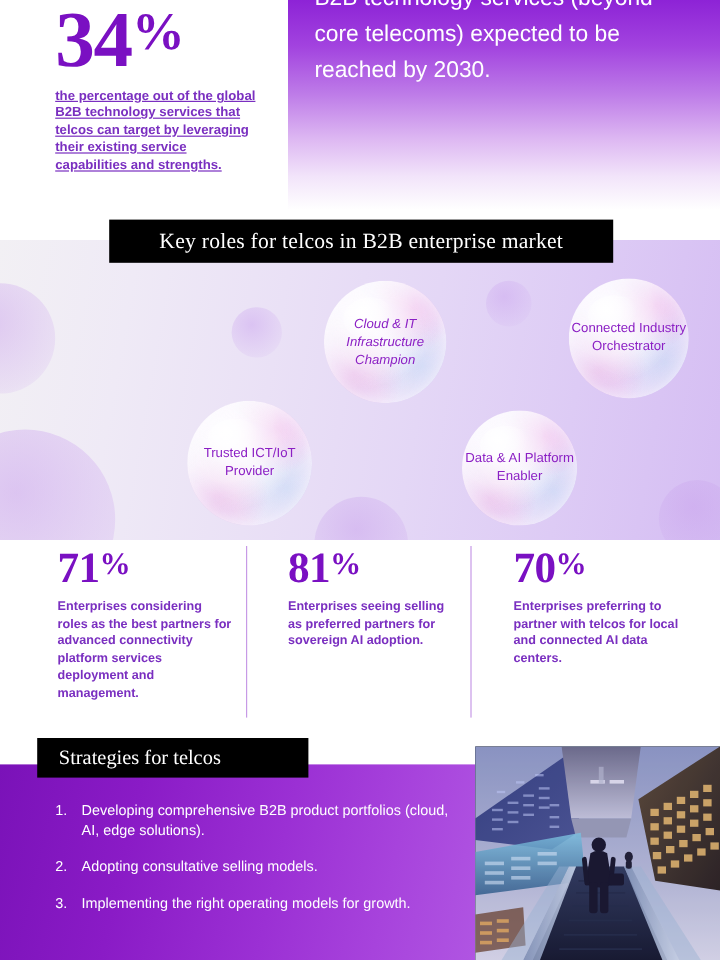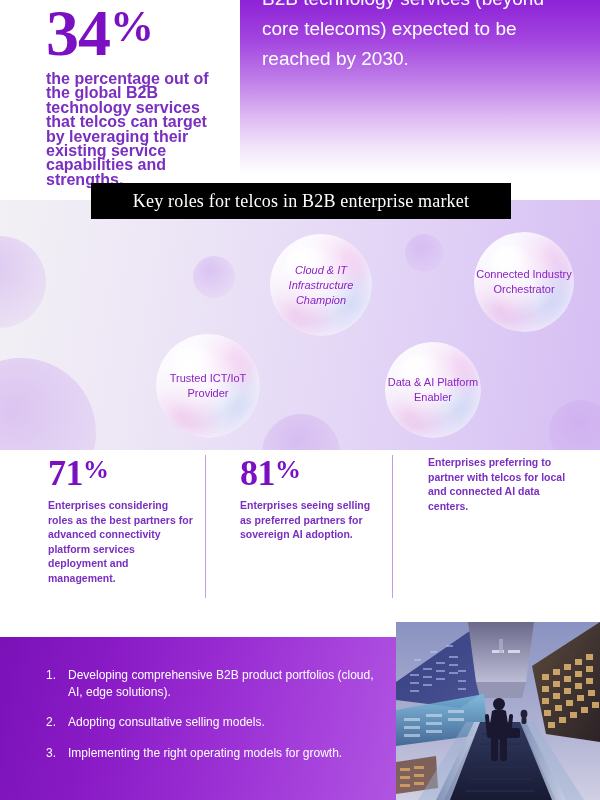--- a/index.html
+++ b/index.html
@@ -20,25 +20,26 @@
     font-family:"Liberation Serif", serif;
     font-weight:700;
     font-size:66px;
     line-height:70px;
     color:#7a10c2;
     letter-spacing:-1px;
   }
   .stat34 .pct{font-size:44px;vertical-align:14px;}
   .stat34-desc{
     margin-top:4px;
-    font-size:16px;
+    font-size:11px;
     line-height:14.4px;
     color:#7a2fc0;
     font-weight:600;
     width:170px;
+    text-decoration:underline;
   }
 
   .gradient-panel{
     position:absolute;left:240px;top:0;width:360px;height:175px;
     background:linear-gradient(180deg,#8e26d8 0%, #9a36dd 18%, #b濃 0%, #c078e6 48%, #e3c6f5 76%, #f7effc 92%, #ffffff 100%);
     overflow:hidden;
   }
   .gradient-panel-inner{
     position:absolute;left:0;top:0;width:360px;height:175px;
     background:linear-gradient(180deg,#8d23d6 0%, #a243df 22%, #be7ce8 45%, #ddb7f2 66%, #f2e4fa 84%, #ffffff 100%);
@@ -207,20 +208,21 @@
       <div class="stat-num"><span>71</span><span class="pct">%</span></div>
       <div class="stat-txt">Enterprises considering roles as the best partners for advanced connectivity platform services deployment and management.</div>
     </div>
 
     <div class="stat-col" style="left:240px;width:140px;">
       <div class="stat-num"><span>81</span><span class="pct">%</span></div>
       <div class="stat-txt">Enterprises seeing selling as preferred partners for sovereign AI adoption.</div>
     </div>
 
     <div class="stat-col" style="left:428px;width:140px;">
+      <div class="stat-num"><span>70</span><span class="pct">%</span></div>
       <div class="stat-txt">Enterprises preferring to partner with telcos for local and connected AI data centers.</div>
     </div>
   </div>
 
   <div class="sec-strat">
     <div class="strat-panel"></div>
 
     <div class="strat-list">
       <div class="strat-item">
         <div class="strat-num">1.</div>
@@ -229,20 +231,23 @@
       <div class="strat-item">
         <div class="strat-num">2.</div>
         <div class="strat-body">Adopting consultative selling models.</div>
       </div>
       <div class="strat-item">
         <div class="strat-num">3.</div>
         <div class="strat-body">Implementing the right operating models for growth.</div>
       </div>
     </div>
 
+    <div class="banner banner-strat">
+      <span>Strategies for telcos</span>
+    </div>
   </div>
 
   <div class="photo">
     <svg width="204" height="178" viewBox="0 0 204 178">
       <defs>
         <linearGradient id="sky" x1="0" y1="0" x2="0" y2="1">
           <stop offset="0%" stop-color="#8e9ec4"></stop>
           <stop offset="60%" stop-color="#b9c2d8"></stop>
           <stop offset="100%" stop-color="#dfe3ec"></stop>
         </linearGradient>

